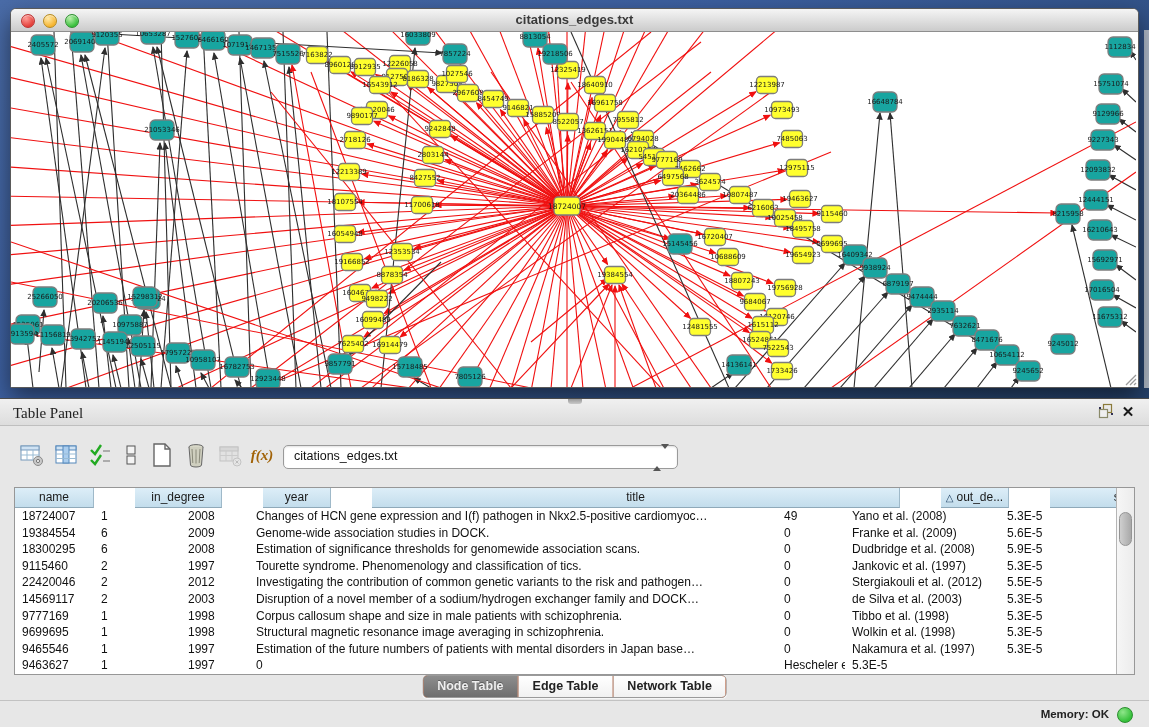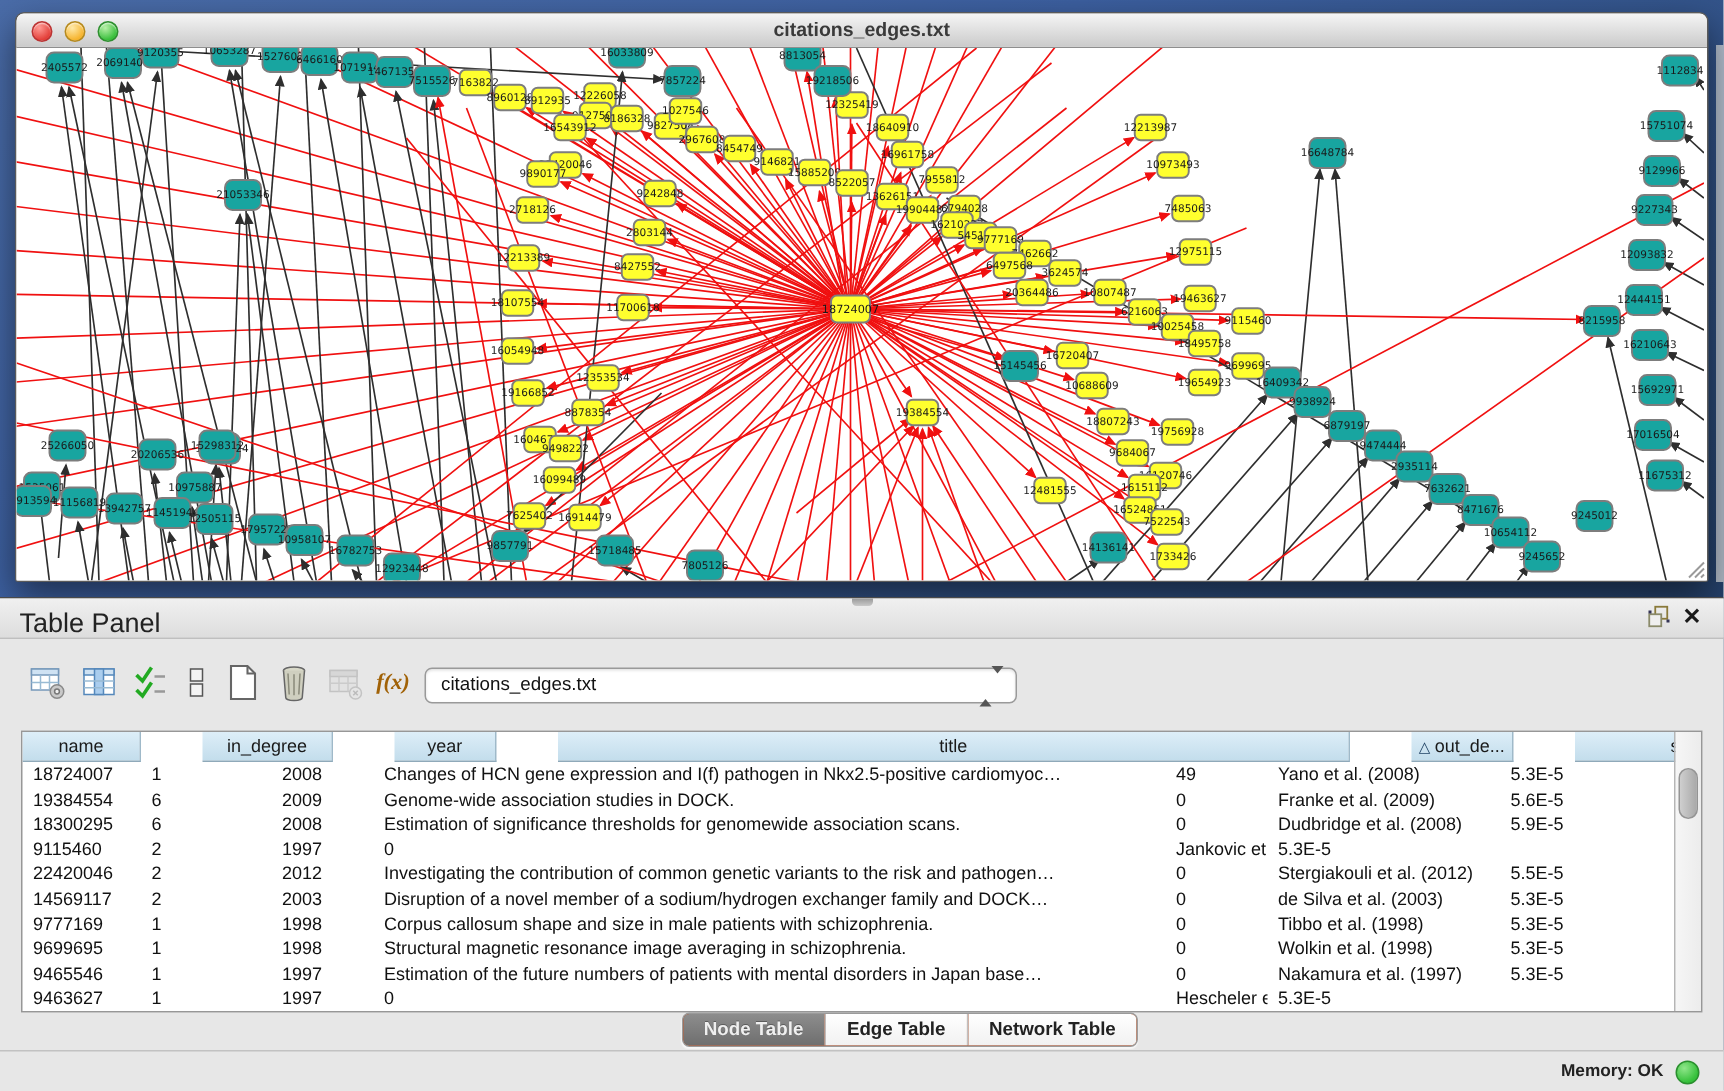--- a/index.html
+++ b/index.html
@@ -22,21 +22,21 @@
   .win-title{position:absolute;left:0;right:0;top:3px;text-align:center;
     font-size:13px;font-weight:bold;color:#3a3a3a;}
   .canvas-wrap{position:absolute;left:0;right:0;top:23px;bottom:0;overflow:hidden;background:#fff;}
   .grip{position:absolute;right:1px;bottom:1px;}
 
   
   .bottom-section{position:absolute;left:0;right:0;top:398px;height:329px;
     background:#e7e7e7;border-top:1px solid #4a4a4a;}
   .panel-header{position:relative;height:26px;
     background:linear-gradient(#f0f0f0,#dddddd);border-bottom:1px solid #bfbfbf;}
-  .panel-title{position:absolute;left:13px;top:6px;font-size:18px;color:#222;}
+  .panel-title{position:absolute;left:13px;top:6px;font-size:15px;color:#222;font-family:Liberation Serif, serif;}
   .splitter-handle{position:absolute;left:50%;top:0;width:14px;height:5px;margin-left:-7px;
     background:linear-gradient(#9a9a9a,#c9c9c9);border-radius:0 0 3px 3px;}
   .hdr-btn{position:absolute;top:4px;width:18px;height:18px;text-align:center;cursor:default;}
   .float-btn{right:34px;}
   .close-btn{right:12px;font-size:15px;font-weight:bold;color:#1a1a1a;line-height:18px;}
 
   .toolbar{position:absolute;left:0;right:0;top:34px;height:50px;}
   .tool{position:absolute;top:8px;width:28px;height:28px;display:flex;align-items:center;justify-content:center;}
   .fx{font-size:15px;color:#a16207;font-family:"Liberation Serif",serif;font-style:italic;font-weight:bold;}
   .dropdown{position:absolute;left:283px;top:12px;width:393px;height:22px;background:#fff;
@@ -60,21 +60,21 @@
   .trow{height:16.6px;}
   .td{font-size:12px;color:#111;padding-left:7px;line-height:16.5px;
     white-space:nowrap;overflow:hidden;}
   .vscroll{position:absolute;right:0;top:0;bottom:0;width:17px;border-left:1px solid #b5b5b5;
     background:linear-gradient(90deg,#f6f6f6,#ececec);}
   .vthumb{position:absolute;left:2px;right:2px;top:24px;height:32px;border-radius:7px;
     background:linear-gradient(90deg,#cfcfcf,#a9a9a9);border:1px solid #949494;}
 
   .tabs{position:absolute;left:50%;transform:translateX(-50%);top:276px;height:21px;display:flex;
     border:1px solid #9a9a9a;border-radius:5px;overflow:hidden;background:#c2410c;
-    box-shadow:0 1px 1px rgba(255,255,255,.7);margin-left:32px;}
+    box-shadow:0 1px 1px rgba(255,255,255,.7);}
   .tab{padding:0 14px;font-size:12.5px;font-weight:bold;color:#222;line-height:20px;
     border-left:1px solid #c0c0c0;background:linear-gradient(#ffffff,#f1f1f1);}
   .tab:first-child{border-left:none;}
   .tab.sel{background:linear-gradient(#8d8d8d,#6e6e6e);color:#efefef;text-shadow:0 -1px 0 rgba(0,0,0,.3);}
 
   .status-bar{position:absolute;left:0;right:0;bottom:0;height:27px;border-top:1px solid #c2c2c2;background:#e7e7e7;}
   .mem-label{position:absolute;right:40px;top:7px;font-size:11.5px;color:#222;font-weight:bold;}
   .mem-dot{position:absolute;right:16px;top:6px;width:14px;height:14px;border-radius:50%;
     background:radial-gradient(circle at 35% 30%,#8fe68a,#35c03a 70%);border:1px solid #2a8f2e;}
 </style>
@@ -688,20 +688,21 @@
               <div class="td">2008</div>
               <div class="td">Estimation of significance thresholds for genomewide association scans.</div>
               <div class="td">0</div>
               <div class="td">Dudbridge et al. (2008)</div>
               <div class="td">5.9E-5</div>
             </div>
             <div class="trow">
               <div class="td">9115460</div>
               <div class="td">2</div>
               <div class="td">1997</div>
+              <div class="td">Tourette syndrome. Phenomenology and classification of tics.</div>
               <div class="td">0</div>
               <div class="td">Jankovic et al. (1997)</div>
               <div class="td">5.3E-5</div>
             </div>
             <div class="trow">
               <div class="td">22420046</div>
               <div class="td">2</div>
               <div class="td">2012</div>
               <div class="td">Investigating the contribution of common genetic variants to the risk and pathogen…</div>
               <div class="td">0</div>

